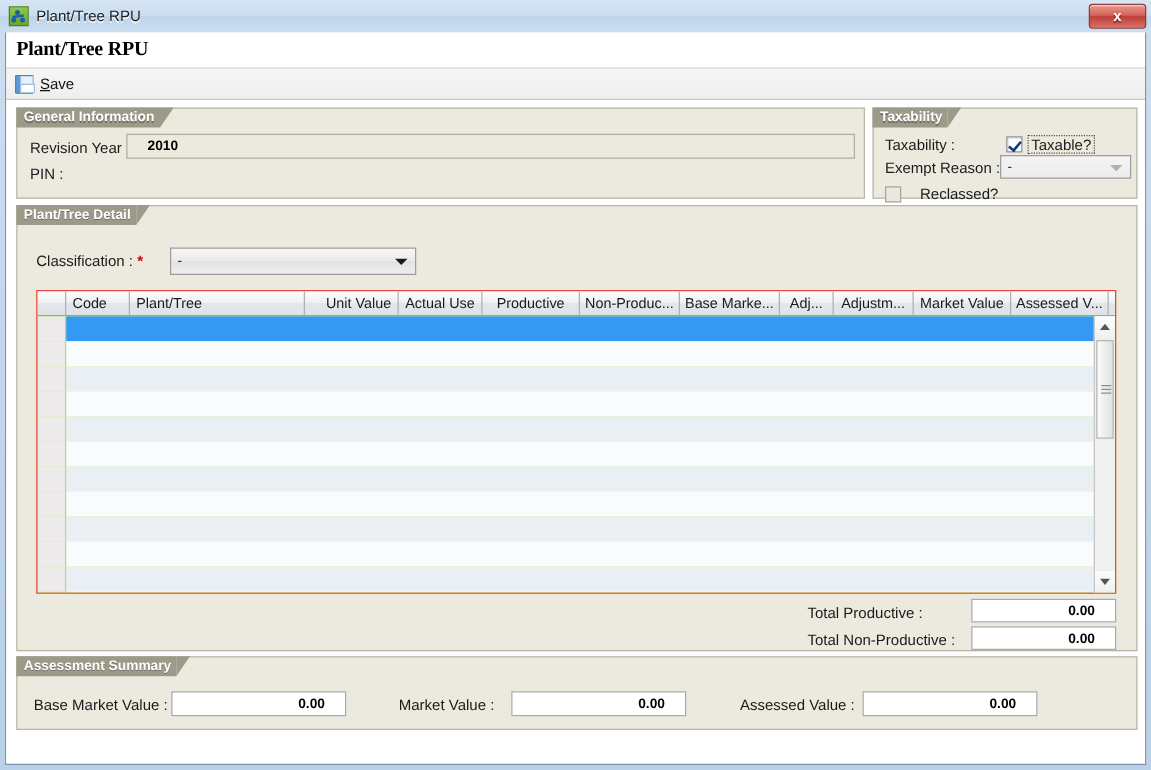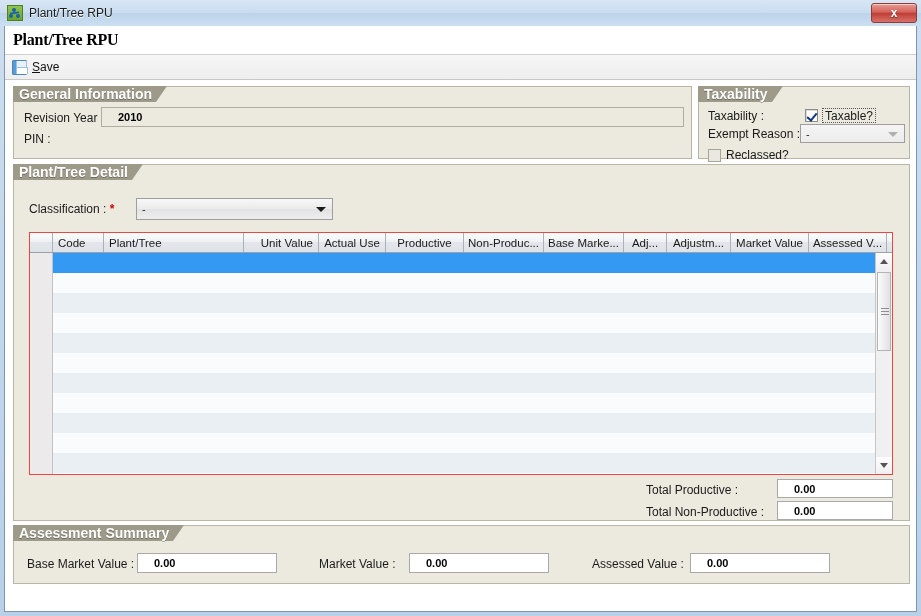--- a/index.html
+++ b/index.html
@@ -123,21 +123,21 @@
   .group {
     position: absolute;
     background: #eceadf;
     border: 1px solid #b9b6a6;
   }
   .group > .gtab {
     position: absolute; left: -1px; top: -1px;
     height: 16px;
     background: #9e9a8a;
     color: #ffffff;
-    font-size: 14px; font-weight: bold;
+    font-size: 11px; font-weight: bold;
     padding: 0 4px 0 6px;
     display: flex; align-items: center;
     white-space: nowrap;
     text-shadow: 0 1px 0 rgba(0,0,0,0.3);
   }
   .gtab .slant {
     position: absolute; right: -11px; top: 0;
     width: 0; height: 0;
     border-style: solid;
     border-width: 16px 11px 0 0;
@@ -152,21 +152,21 @@
   .txt {
     position: absolute;
     background: #eceadf;
     border: 1px solid #b0ada0;
     font-size: 11px; font-weight: bold; color: #000;
     display: flex; align-items: center;
     padding: 0 16px;
     font-family: "Liberation Sans", sans-serif;
   }
   .txt.white { background: #ffffff; border: 1px solid #a9a9a9; }
-  .txt.right { justify-content: flex-start; }
+  .txt.right { justify-content: flex-end; }
 
   .combo {
     position: absolute;
     border: 1px solid #9e9e9e;
     background: linear-gradient(180deg, #f7f7f7 0%, #ebebeb 48%, #e2e2e2 50%, #eeeeee 100%);
     display: flex; align-items: center;
     font-size: 11px; color: #222;
     padding-left: 5px;
   }
   .combo .arrow {
@@ -337,21 +337,21 @@
             <span>Taxable?</span>
           </div>
 
           <span class="lbl" style="left:9px; top:23px;">Exempt Reason :</span>
           <div class="combo disabled" style="left:101px; top:20px; width:105px; height:19px;">
             <span>-</span>
             <span class="arrow"></span>
           </div>
 
           <div class="chk grey" style="left:9px; top:45px;"></div>
-          <span class="lbl" style="left:27px; top:44px;">Reclassed?</span>
+          <span class="lbl" style="left:37px; top:44px;">Reclassed?</span>
         </div>
       </div>
 
       <div class="group" style="left:8px; top:84px; width:897px; height:357px;">
         <div class="gtab">
           <span>Plant/Tree Detail</span>
           <span class="slant"></span>
         </div>
         <div class="gbody">
           <span class="lbl" style="left:15px; top:20px;">

